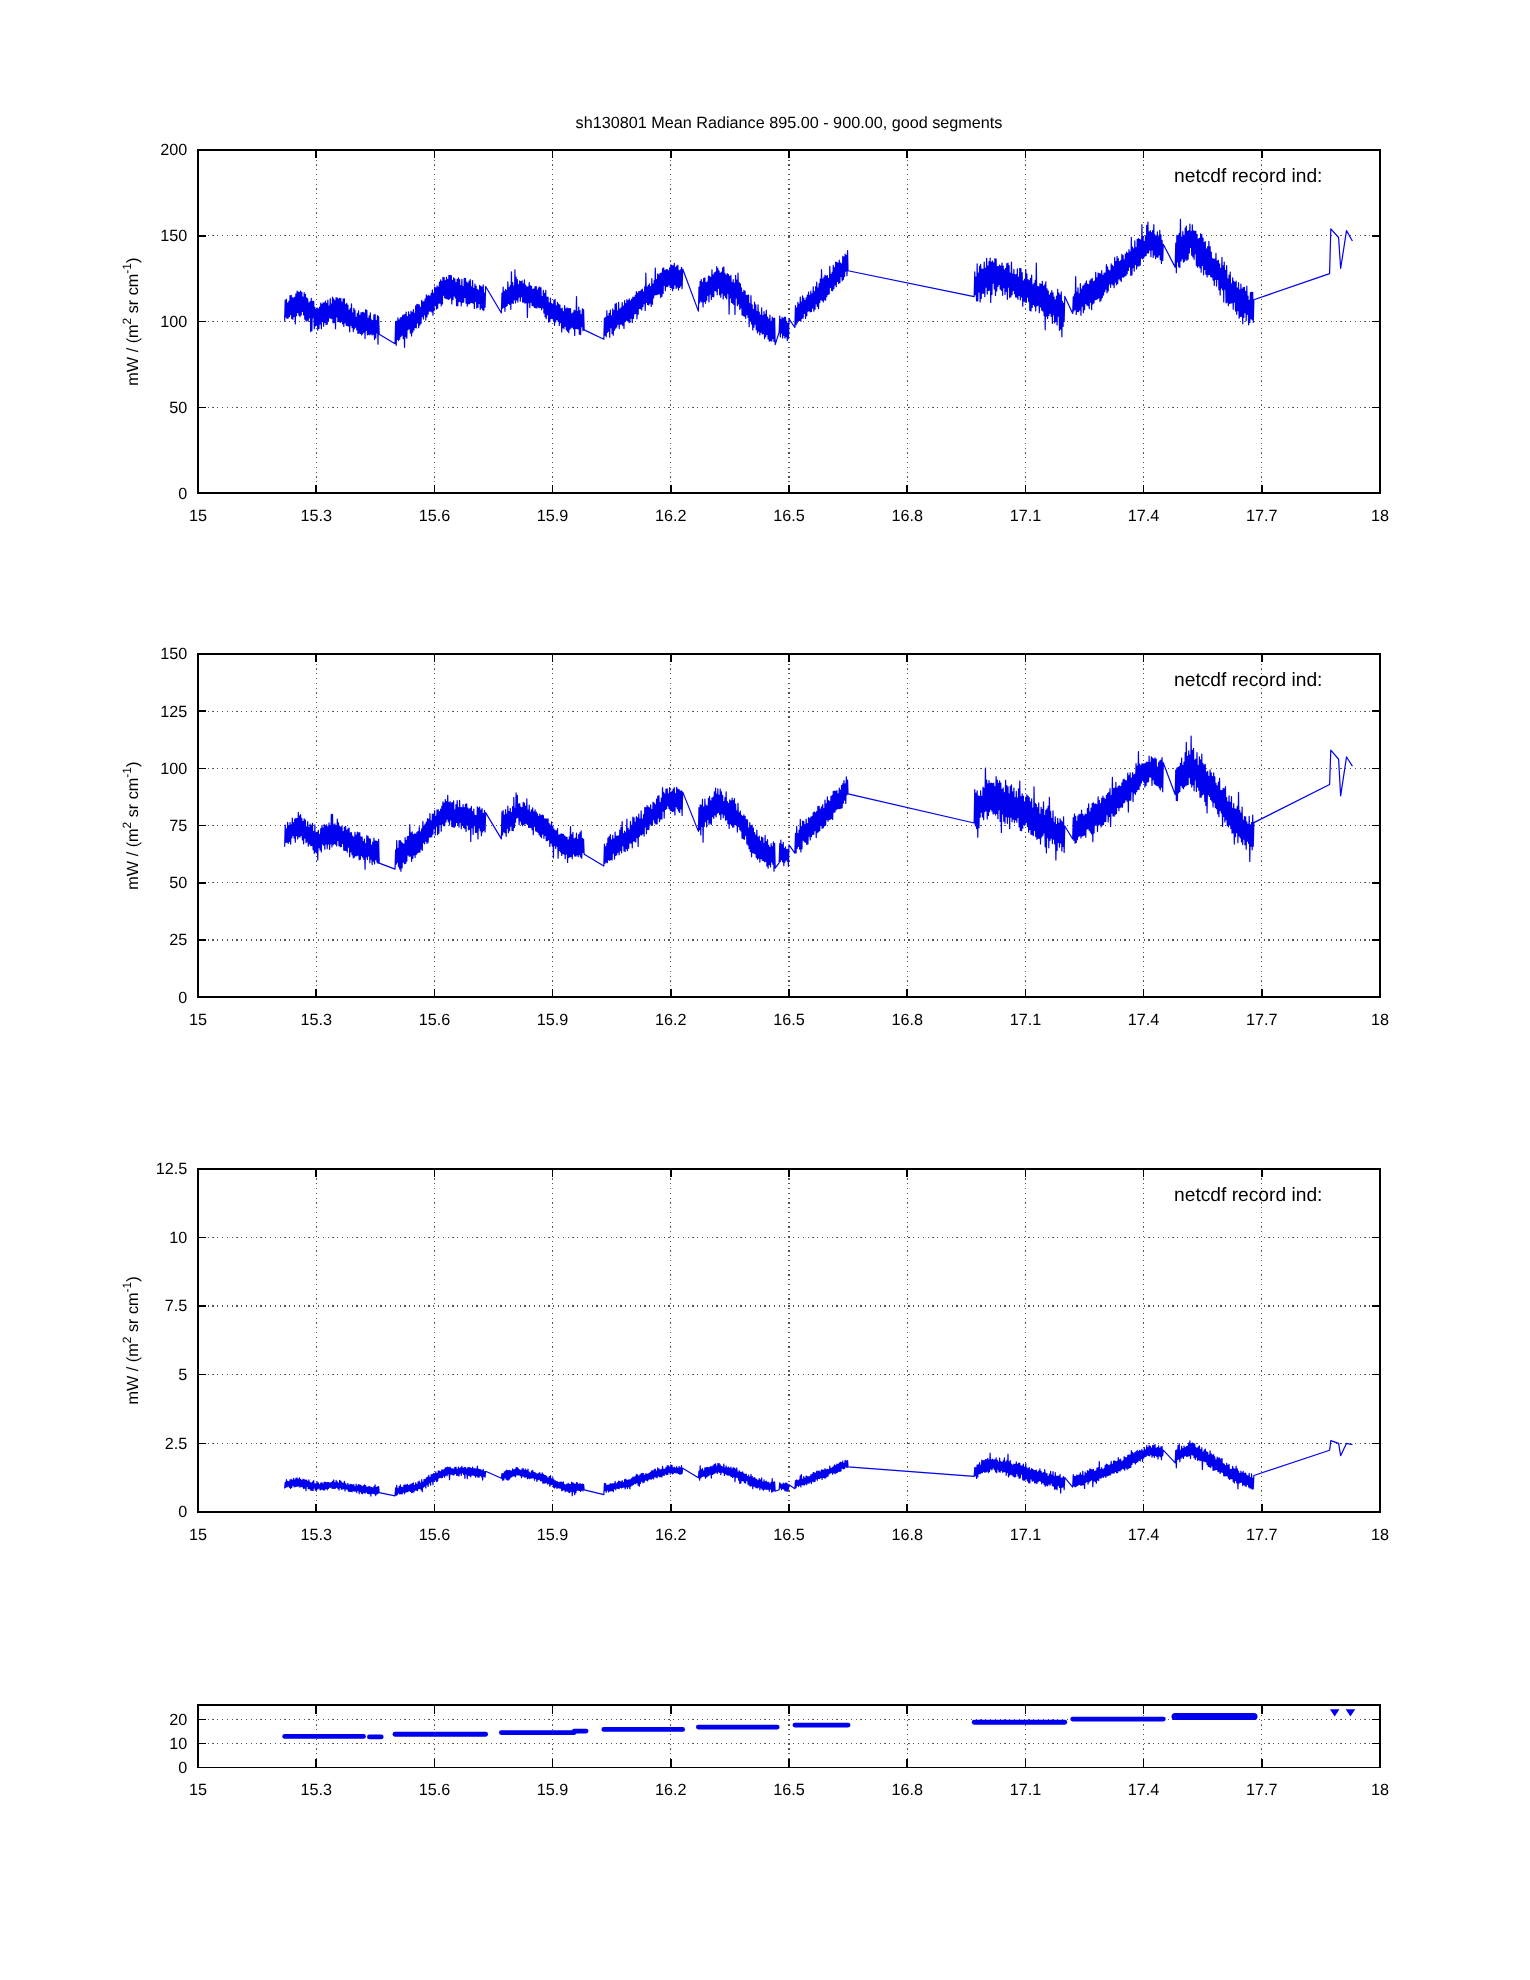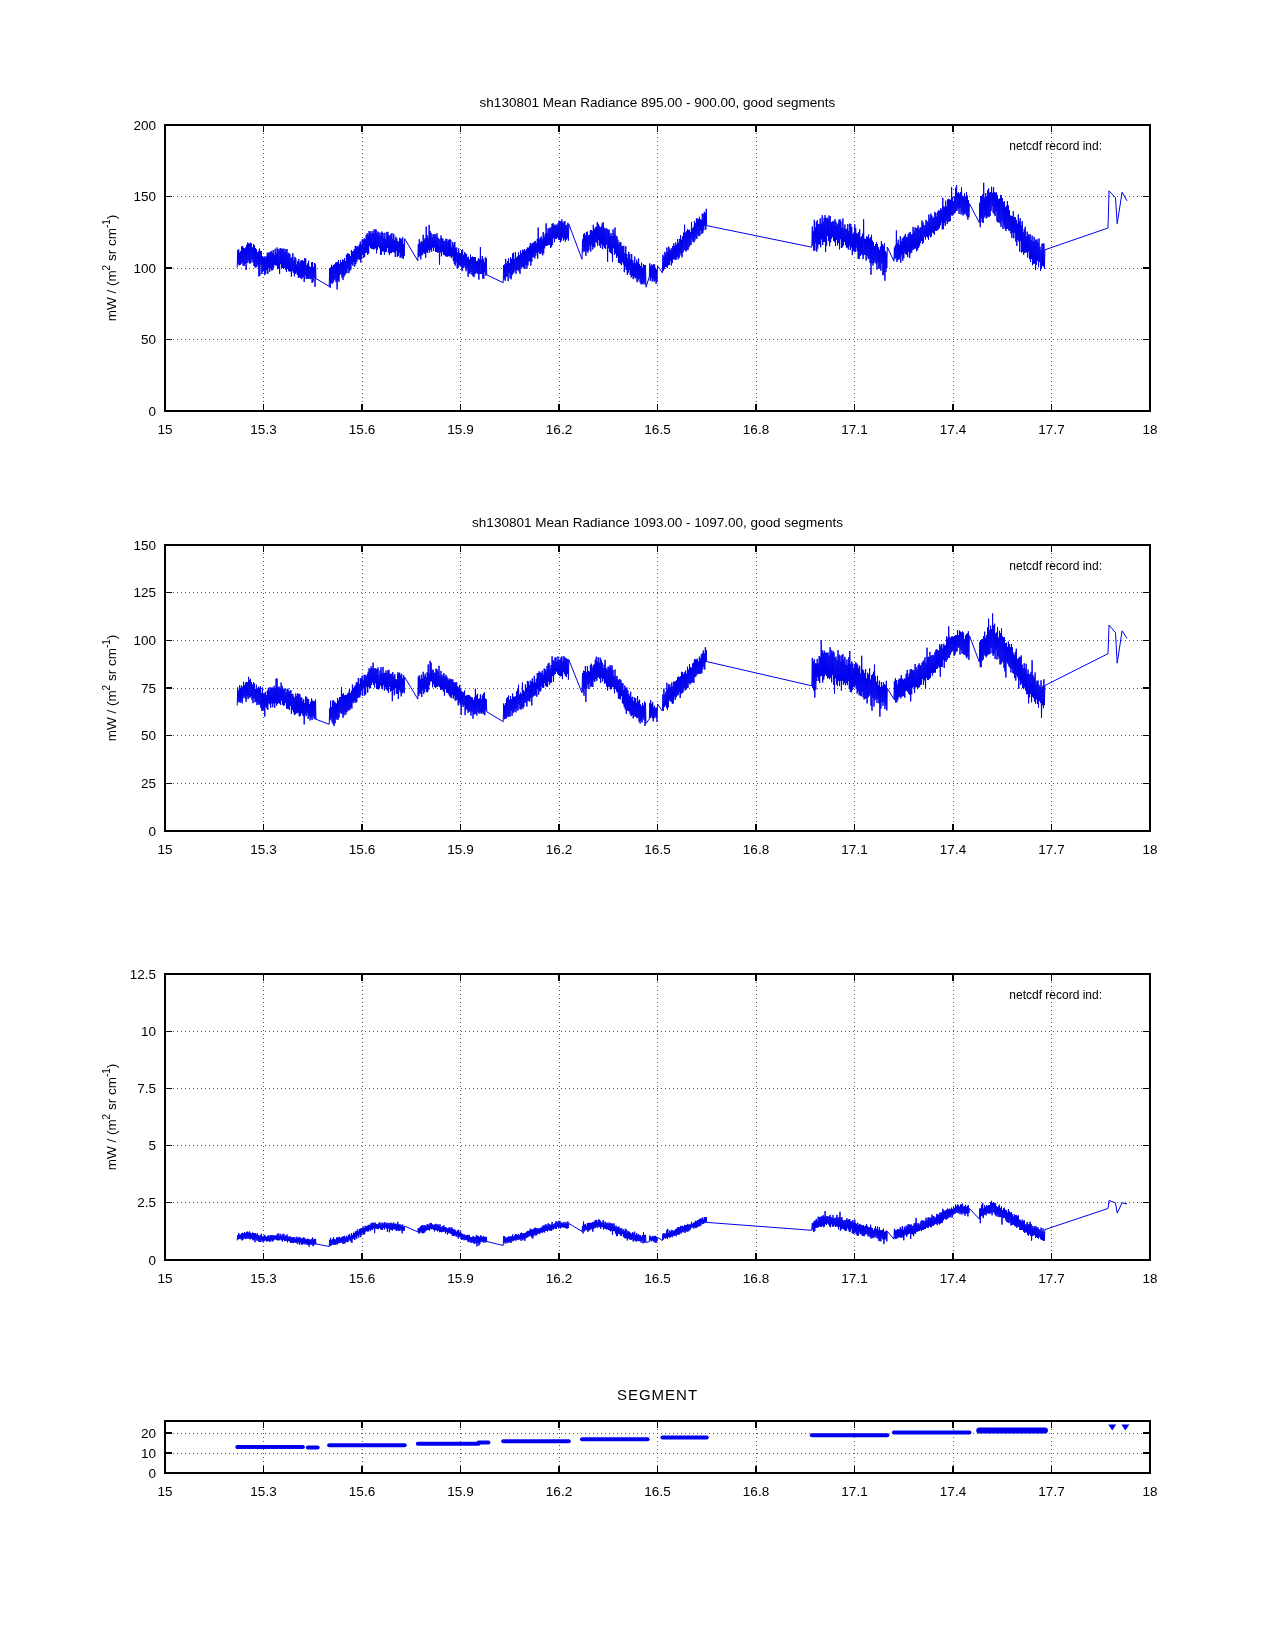--- a/index.html
+++ b/index.html
@@ -3,21 +3,21 @@
 <meta charset="utf-8">
 <style>
   html,body{margin:0;padding:0;background:#ffffff;}
   body{width:1275px;height:1650px;position:relative;font-family:"Liberation Sans",sans-serif;color:#000;}
   .figure{position:absolute;left:0;top:0;width:1275px;height:1274px;}
   .plot-title{position:absolute;left:165px;width:985px;text-align:center;font-size:13.5px;white-space:nowrap;}
   .seg-title{font-size:15px;letter-spacing:1px;}
   .ylabel{position:absolute;left:-36px;width:286px;height:20px;line-height:20px;text-align:center;
           font-size:13.5px;white-space:nowrap;transform:rotate(-90deg);}
   .ylabel .sup{font-size:10px;vertical-align:6px;}
-  .annot{position:absolute;left:165px;width:937px;text-align:right;font-size:12px;white-space:nowrap;}
+  .annot{position:absolute;left:165px;width:937px;text-align:right;font-size:16px;white-space:nowrap;}
   .plot-svg{position:absolute;overflow:visible;}
   svg text{font-family:"Liberation Sans",sans-serif;fill:#000;}
 </style>
 </head>
 <body>
 
 <div class="figure">
 
   <div class="plot-title" style="top:95px">sh130801 Mean Radiance 895.00 - 900.00, good segments</div>
   <div class="ylabel" style="top:258px">
@@ -92,21 +92,20 @@
           <text x="-9" y="290.5" text-anchor="end">0</text>
           <text x="-9" y="219" text-anchor="end">50</text>
           <text x="-9" y="147.5" text-anchor="end">100</text>
           <text x="-9" y="76" text-anchor="end">150</text>
           <text x="-9" y="4.5" text-anchor="end">200</text>
         </g>
         <path d="M72.2,142.4L72.7,125.1L73.2,139.1L73.7,124.4L74.2,140.4L74.7,127.5L75.2,140.0L75.7,126.1L76.2,138.8L76.7,121.3L77.2,137.3L77.7,121.1L78.1,140.5L78.6,123.0L79.1,141.1L79.6,123.5L80.1,138.7L80.6,122.5L81.1,144.9L81.6,119.9L82.1,138.1L82.6,117.5L83.1,135.4L83.6,118.4L84.1,137.7L84.5,118.7L85.0,138.8L85.5,117.6L86.0,137.5L86.5,118.7L87.0,134.5L87.5,122.6L88.0,137.5L88.5,118.9L89.0,141.0L89.5,120.3L90.0,142.4L90.5,123.2L90.9,142.4L91.4,124.1L91.9,141.9L92.4,127.4L92.9,139.8L93.4,126.3L93.9,151.4L94.4,123.6L94.9,150.6L95.4,126.2L95.9,139.7L96.4,126.1L96.9,149.0L97.4,131.1L97.8,146.6L98.3,132.9L98.8,146.1L99.3,131.5L99.8,150.2L100.3,132.4L100.8,148.7L101.3,131.0L101.8,144.9L102.3,127.6L102.8,149.0L103.3,128.6L103.8,142.9L104.2,127.3L104.7,146.8L105.2,127.3L105.7,143.7L106.2,125.9L106.7,145.5L107.2,127.7L107.7,145.2L108.2,125.1L108.7,142.5L109.2,130.1L109.7,139.8L110.2,123.8L110.6,140.2L111.1,128.4L111.6,140.6L112.1,122.5L112.6,144.1L113.1,124.1L113.6,143.6L114.1,125.4L114.6,148.9L115.1,123.0L115.6,139.1L116.1,123.4L116.6,142.8L117.1,124.3L117.5,142.8L118.0,123.7L118.5,143.8L119.0,123.7L119.5,143.0L120.0,126.7L120.5,145.0L121.0,124.0L121.5,147.0L122.0,124.1L122.5,144.0L123.0,128.9L123.5,146.1L123.9,127.8L124.4,146.3L124.9,129.2L125.4,146.6L125.9,133.5L126.4,151.5L126.9,132.1L127.4,146.1L127.9,128.2L128.4,147.8L128.9,135.8L129.4,151.3L129.9,131.9L130.3,149.0L130.8,133.4L131.3,147.7L131.8,139.5L132.3,150.0L132.8,136.2L133.3,152.8L133.8,134.0L134.3,152.4L134.8,137.8L135.3,152.9L135.8,135.8L136.3,154.1L136.8,135.3L137.2,153.2L137.7,135.3L138.2,151.9L138.7,136.0L139.2,157.0L139.7,133.1L140.2,150.3L140.7,133.6L141.2,154.0L141.7,140.3L142.2,153.6L142.7,138.2L143.2,154.0L143.6,135.8L144.1,153.2L144.6,141.5L145.1,154.2L145.6,142.2L146.1,153.6L146.6,137.4L147.1,158.0L147.6,137.0L148.1,156.6L148.6,142.1L149.1,152.5L149.6,138.0L150.0,161.8L150.5,138.9L151.0,153.6L164.2,161.4L164.7,143.1L165.2,162.8L165.6,142.6L166.1,157.8L166.6,139.8L167.1,158.8L167.6,141.6L168.1,157.6L168.6,139.9L169.1,155.4L169.6,139.4L170.1,154.3L170.6,137.7L171.1,157.3L171.6,137.4L172.1,164.4L172.6,136.9L173.1,155.6L173.5,135.0L174.0,156.8L174.5,138.9L175.0,149.8L175.5,134.9L176.0,149.0L176.5,137.2L177.0,152.7L177.5,134.3L178.0,154.9L178.5,135.3L179.0,151.7L179.5,133.0L180.0,150.0L180.5,136.2L180.9,147.9L181.4,129.8L181.9,148.3L182.4,128.6L182.9,144.1L183.4,128.6L183.9,148.1L184.4,129.1L184.9,145.9L185.4,131.2L185.9,144.4L186.4,125.2L186.9,138.8L187.4,126.5L187.9,140.8L188.4,126.1L188.8,137.3L189.3,124.0L189.8,141.6L190.3,120.8L190.8,139.0L191.3,121.7L191.8,136.7L192.3,121.2L192.8,134.3L193.3,121.8L193.8,134.2L194.3,119.5L194.8,134.9L195.3,116.6L195.8,137.6L196.2,119.4L196.7,133.9L197.2,114.2L197.7,129.6L198.2,114.8L198.7,132.7L199.2,113.2L199.7,131.8L200.2,114.3L200.7,127.7L201.2,110.1L201.7,127.6L202.2,108.3L202.7,129.9L203.2,109.5L203.7,128.3L204.1,106.1L204.6,121.0L205.1,106.3L205.6,123.1L206.1,108.8L206.6,123.8L207.1,106.1L207.6,123.9L208.1,108.0L208.6,124.6L209.1,104.4L209.6,124.0L210.1,104.5L210.6,123.2L211.1,104.7L211.5,128.3L212.0,108.7L212.5,124.8L213.0,106.6L213.5,121.7L214.0,107.4L214.5,123.3L215.0,110.5L215.5,129.7L216.0,107.8L216.5,129.8L217.0,106.6L217.5,126.3L218.0,108.0L218.5,126.3L219.0,113.0L219.4,129.9L219.9,107.8L220.4,127.1L220.9,113.8L221.4,126.7L221.9,106.9L222.4,122.8L222.9,106.9L223.4,127.6L223.9,110.1L224.4,130.1L224.9,111.0L225.4,128.2L225.9,109.2L226.4,128.1L226.9,108.0L227.3,127.1L227.8,114.0L228.3,127.0L228.8,108.8L229.3,127.7L229.8,115.2L230.3,132.0L230.8,111.8L231.3,126.1L231.8,113.5L232.3,131.7L232.8,116.1L233.3,131.1L233.8,116.9L234.3,127.8L234.7,112.8L235.2,132.9L235.7,113.6L236.2,131.6L236.7,114.3L237.2,133.1L237.7,112.3L238.2,133.8L238.7,119.3L239.2,131.0L239.7,113.7L252.8,135.8L253.3,119.3L253.8,131.9L254.3,114.2L254.8,131.1L255.3,117.8L255.8,134.4L256.3,116.2L256.8,130.3L257.2,117.0L257.7,129.5L258.2,109.8L258.7,127.8L259.2,114.7L259.7,128.7L260.2,113.0L260.7,132.8L261.2,101.6L261.7,127.4L262.2,110.4L262.7,127.9L263.2,113.5L263.7,124.8L264.1,99.9L264.6,127.4L265.1,106.0L265.6,125.0L266.1,108.0L266.6,126.7L267.1,112.2L267.6,122.5L268.1,109.1L268.6,126.0L269.1,109.6L269.6,122.3L270.1,109.1L270.5,126.7L271.0,111.6L271.5,126.8L272.0,108.2L272.5,127.6L273.0,112.5L273.5,127.2L274.0,114.1L274.5,139.6L275.0,114.0L275.5,127.3L276.0,110.5L276.5,131.3L276.9,113.1L277.4,126.8L277.9,113.6L278.4,129.6L278.9,116.2L279.4,130.0L279.9,115.8L280.4,131.2L280.9,113.8L281.4,131.4L281.9,113.9L282.4,131.7L282.9,116.7L283.4,130.7L283.8,114.8L284.3,131.5L284.8,114.1L285.3,131.2L285.8,114.9L286.3,133.1L286.8,122.1L287.3,131.5L287.8,117.0L288.3,135.9L288.8,119.5L289.3,139.0L289.8,116.9L290.2,140.6L290.7,122.6L291.2,137.3L291.7,122.6L292.2,143.5L292.7,127.4L293.2,142.8L293.7,123.4L294.2,140.4L294.7,128.1L295.2,140.4L295.7,128.5L296.2,142.1L296.6,125.0L297.1,146.1L297.6,124.5L298.1,143.2L298.6,129.8L299.1,141.2L299.6,127.0L300.1,142.6L300.6,128.4L301.1,146.2L301.6,129.2L302.1,143.8L302.6,132.4L303.1,151.7L303.5,131.8L304.0,148.0L304.5,134.6L305.0,149.0L305.5,129.6L306.0,146.9L306.5,132.3L307.0,149.9L307.5,131.6L308.0,151.1L308.5,132.0L309.0,152.2L309.5,132.2L309.9,149.2L310.4,132.1L310.9,148.3L311.4,136.5L311.9,147.6L312.4,135.7L312.9,149.0L313.4,133.4L313.9,154.6L314.4,134.0L314.9,148.7L315.4,122.1L315.9,149.0L316.3,134.7L316.8,149.0L317.3,131.0L317.8,153.5L318.3,133.9L318.8,153.8L319.3,137.1L319.8,147.2L320.3,132.3L320.8,150.6L321.3,133.0L321.8,149.9L338.2,157.7L338.7,140.1L339.2,154.4L339.7,139.4L340.2,155.7L340.7,133.9L341.1,152.0L341.6,138.5L342.1,151.0L342.6,136.1L343.1,156.1L343.6,133.4L344.1,148.1L344.6,138.2L345.1,153.1L345.6,132.4L346.1,154.3L346.6,133.9L347.1,150.1L347.6,128.5L348.1,148.5L348.6,127.7L349.0,147.4L349.5,134.3L350.0,145.1L350.5,127.0L351.0,148.8L351.5,132.6L352.0,145.1L352.5,131.5L353.0,145.2L353.5,127.2L354.0,146.3L354.5,130.0L355.0,148.8L355.5,125.6L356.0,143.1L356.5,128.0L356.9,141.8L357.4,124.7L357.9,142.2L358.4,125.6L358.9,143.4L359.4,124.0L359.9,143.8L360.4,125.7L360.9,140.2L361.4,124.3L361.9,143.8L362.4,122.6L362.9,140.4L363.4,122.8L363.9,136.5L364.4,121.2L364.8,136.1L365.3,118.0L365.8,140.7L366.3,119.3L366.8,136.8L367.3,118.0L367.8,132.1L368.3,117.7L368.8,132.2L369.3,116.8L369.8,133.3L370.3,115.9L370.8,130.5L371.3,118.2L371.8,128.0L372.3,113.9L372.7,133.7L373.2,102.6L373.7,127.1L374.2,114.3L374.7,128.7L375.2,112.7L375.7,129.1L376.2,111.6L376.7,127.6L377.2,113.9L377.7,130.4L378.2,107.1L378.7,128.5L379.2,111.7L379.7,123.3L380.2,108.8L380.6,120.7L381.1,98.4L381.6,120.7L382.1,107.9L382.6,120.5L383.1,103.2L383.6,119.9L384.1,104.1L384.6,120.0L385.1,102.7L385.6,123.0L386.1,102.5L386.6,121.9L387.1,98.8L387.6,119.6L388.1,98.2L388.5,112.8L389.0,100.6L389.5,117.2L390.0,99.7L390.5,113.8L391.0,99.6L391.5,113.8L392.0,100.6L392.5,112.5L393.0,98.3L393.5,114.5L394.0,95.7L394.5,115.0L395.0,96.1L395.5,117.3L396.0,96.6L396.4,115.4L396.9,94.4L397.4,112.4L397.9,97.7L398.4,115.5L398.9,96.7L399.4,114.2L399.9,96.0L400.4,116.6L400.9,100.4L401.4,114.6L401.9,99.8L402.4,113.2L402.9,97.8L403.4,115.6L403.9,99.2L417.0,134.3L417.5,114.3L418.0,127.3L418.5,109.4L419.0,125.8L419.4,108.0L419.9,126.6L420.4,110.2L420.9,130.8L421.4,107.0L421.9,126.2L422.4,106.5L422.9,127.6L423.4,110.5L423.9,125.2L424.4,109.8L424.9,121.1L425.4,105.0L425.8,126.6L426.3,105.3L426.8,120.2L427.3,106.2L427.8,124.6L428.3,99.8L428.8,122.0L429.3,104.0L429.8,122.4L430.3,102.4L430.8,117.0L431.3,101.7L431.8,117.7L432.3,97.2L432.7,120.6L433.2,98.8L433.7,115.1L434.2,100.8L434.7,120.7L435.2,102.5L435.7,122.8L436.2,101.7L436.7,119.2L437.2,98.3L437.7,124.1L438.2,97.3L438.7,121.0L439.1,102.7L439.6,122.8L440.1,104.2L440.6,124.0L441.1,103.0L441.6,119.4L442.1,103.9L442.6,136.7L443.1,105.2L443.6,123.3L444.1,104.5L444.6,127.1L445.1,110.5L445.5,127.7L446.0,108.1L446.5,128.7L447.0,111.0L447.5,137.0L448.0,104.4L448.5,123.2L449.0,108.5L449.5,129.7L450.0,102.5L450.5,128.4L451.0,110.6L451.5,133.0L452.0,111.6L452.4,131.5L452.9,114.8L453.4,137.5L453.9,118.6L454.4,138.0L454.9,116.9L455.4,138.5L455.9,117.5L456.4,140.3L456.9,121.1L457.4,137.2L457.9,121.2L458.4,139.5L458.8,120.8L459.3,147.2L459.8,128.0L460.3,142.0L460.8,121.4L461.3,145.0L461.8,129.0L462.3,150.0L462.8,132.9L463.3,147.7L463.8,126.8L464.3,145.2L464.8,129.1L465.2,149.8L465.7,134.4L466.2,152.4L466.7,129.0L467.2,151.1L467.7,135.0L468.2,154.1L468.7,137.6L469.2,151.8L469.7,131.6L470.2,153.4L470.7,138.0L471.2,152.9L471.7,134.7L472.1,157.3L472.6,137.0L473.1,155.6L473.6,133.5L474.1,153.8L474.6,139.3L475.1,157.5L475.6,141.0L476.1,159.3L476.6,137.6L477.1,158.8L477.6,142.8L478.1,159.2L478.5,139.2L479.0,157.2L479.5,140.2L480.0,159.6L480.5,140.0L481.0,162.2L484.3,151.8L484.8,138.4L485.3,155.8L485.7,141.4L486.2,152.7L486.7,139.5L487.2,156.6L487.7,140.5L488.2,154.4L488.6,139.3L489.1,156.7L489.6,139.5L490.1,155.7L490.6,142.8L491.1,158.8L491.5,144.7L492.0,157.2L492.5,140.8L497.4,147.9L497.9,129.7L498.4,145.8L498.9,131.6L499.4,144.1L499.9,126.9L500.4,142.0L500.9,128.4L501.4,142.1L501.9,122.6L502.4,142.8L502.8,126.7L503.3,140.3L503.8,121.6L504.3,139.9L504.8,123.5L505.3,136.1L505.8,125.2L506.3,140.4L506.8,123.2L507.3,138.1L507.8,121.0L508.3,134.3L508.8,118.4L509.2,133.9L509.7,121.1L510.2,135.0L510.7,117.5L511.2,134.5L511.7,119.8L512.2,131.7L512.7,114.0L513.2,134.3L513.7,117.9L514.2,132.7L514.7,113.9L515.2,128.2L515.6,110.1L516.1,130.4L516.6,114.8L517.1,132.3L517.6,111.4L518.1,127.3L518.6,107.6L519.1,124.7L519.6,99.7L520.1,125.4L520.6,107.6L521.1,126.6L521.6,106.1L522.0,124.7L522.5,104.3L523.0,125.1L523.5,105.1L524.0,122.2L524.5,104.7L525.0,120.4L525.5,107.0L526.0,119.9L526.5,96.9L527.0,114.4L527.5,103.6L528.0,117.1L528.5,101.9L528.9,117.3L529.4,96.2L529.9,115.5L530.4,98.0L530.9,112.5L531.4,93.5L531.9,113.9L532.4,93.6L532.9,109.5L533.4,94.3L533.9,111.2L534.4,91.8L534.9,110.6L535.3,94.0L535.8,105.3L536.3,94.8L536.8,109.0L537.3,88.6L537.8,107.9L538.3,89.1L538.8,105.4L539.3,86.8L539.8,101.0L540.3,87.8L540.8,104.7L541.3,83.8L541.7,100.6L646.8,122.2L647.3,101.6L647.8,120.6L648.3,106.0L648.8,125.8L649.3,94.8L649.8,125.7L650.3,102.5L650.8,118.3L651.3,97.0L651.8,126.6L652.2,95.3L652.7,123.7L653.2,99.3L653.7,119.3L654.2,99.2L654.7,119.3L655.2,93.5L655.7,122.3L656.2,98.6L656.7,114.3L657.2,90.3L657.7,120.0L658.2,96.8L658.7,117.1L659.2,92.9L659.6,116.7L660.1,90.1L660.6,127.1L661.1,93.5L661.6,120.5L662.1,92.5L662.6,110.9L663.1,94.0L663.6,115.9L664.1,90.5L664.6,121.2L665.1,91.0L665.6,117.5L666.1,97.0L666.6,113.7L667.1,97.2L667.5,111.9L668.0,95.9L668.5,115.9L669.0,96.7L669.5,116.9L670.0,94.2L670.5,121.1L671.0,96.8L671.5,114.8L672.0,99.8L672.5,120.4L673.0,98.6L673.5,117.8L674.0,94.7L674.5,124.4L675.0,94.3L675.4,114.2L675.9,96.4L676.4,123.0L676.9,102.6L677.4,122.3L677.9,93.5L678.4,120.6L678.9,103.4L679.4,117.0L679.9,99.5L680.4,119.8L680.9,103.9L681.4,122.4L681.9,103.9L682.4,122.7L682.8,99.1L683.3,124.4L683.8,105.9L684.3,121.2L684.8,98.6L685.3,125.0L685.8,98.9L686.3,122.4L686.8,102.2L687.3,130.1L687.8,109.0L688.3,125.9L688.8,107.6L689.3,126.8L689.8,99.4L690.3,126.8L690.7,103.2L691.2,122.7L691.7,108.1L692.2,126.4L692.7,108.8L693.2,133.8L693.7,107.0L694.2,134.1L694.7,104.3L695.2,131.1L695.7,112.4L696.2,128.8L696.7,111.1L697.2,130.1L697.7,108.6L698.1,134.1L698.6,94.2L699.1,130.0L699.6,113.8L700.1,129.3L700.6,113.9L701.1,135.6L701.6,111.4L702.1,130.8L702.6,111.9L703.1,133.5L703.6,109.4L704.1,134.2L704.6,113.5L705.1,138.0L705.6,112.4L706.0,149.7L706.5,109.8L707.0,138.4L707.5,115.7L708.0,140.5L708.5,117.3L709.0,138.0L709.5,121.0L710.0,136.1L710.5,119.2L711.0,138.6L711.5,117.2L712.0,144.6L712.5,119.0L713.0,137.2L713.4,122.5L713.9,144.0L714.4,124.8L714.9,142.8L715.4,121.7L715.9,145.8L716.4,116.1L716.9,138.4L717.4,119.3L717.9,150.3L718.4,120.8L718.9,149.3L719.4,118.3L719.9,155.7L720.4,126.1L720.9,147.0L721.3,127.7L721.8,143.1L722.3,122.0L728.9,136.2L729.4,122.4L729.9,134.1L730.4,120.1L730.9,133.0L731.4,105.5L731.9,137.0L732.4,118.4L732.8,134.5L733.3,114.8L733.8,134.8L734.3,119.8L734.8,133.4L735.3,111.3L735.8,137.8L736.3,116.0L736.8,130.2L737.3,113.5L737.8,135.6L738.3,112.5L738.8,133.1L739.3,111.1L739.8,127.8L740.3,109.0L740.7,129.1L741.2,111.8L741.7,129.7L742.2,112.2L742.7,132.1L743.2,109.1L743.7,126.8L744.2,107.7L744.7,133.1L745.2,106.9L745.7,128.3L746.2,109.6L746.7,127.4L747.2,109.1L747.7,124.7L748.1,101.9L748.6,124.6L749.1,106.5L749.6,124.0L750.1,102.5L750.6,123.3L751.1,102.9L751.6,126.3L752.1,103.2L752.6,125.1L753.1,100.5L753.6,123.0L754.1,104.4L754.6,120.9L755.1,102.5L755.6,118.1L756.0,102.5L756.5,116.0L757.0,95.6L757.5,119.0L758.0,97.4L758.5,117.5L759.0,100.0L759.5,111.6L760.0,100.7L760.5,114.4L761.0,94.9L761.5,111.4L762.0,96.2L762.5,112.4L763.0,97.2L763.5,114.7L763.9,89.6L764.4,110.1L764.9,92.9L765.4,112.2L765.9,88.6L766.4,111.4L766.9,90.6L767.4,107.3L767.9,93.0L768.4,108.4L768.9,92.2L769.4,109.6L769.9,86.9L770.4,105.7L770.9,88.0L771.3,106.0L771.8,91.6L772.3,105.2L772.8,86.7L773.3,104.6L773.8,85.1L774.3,103.2L774.8,86.1L775.3,100.4L775.8,83.1L776.3,97.4L776.8,84.8L777.3,104.4L777.8,72.8L778.3,104.2L778.8,81.0L779.2,98.0L779.7,82.4L780.2,100.9L780.7,75.7L781.2,95.5L781.7,81.3L782.2,99.1L782.7,74.5L783.2,96.6L783.7,73.9L784.2,96.7L784.7,74.5L785.2,95.9L785.7,74.9L786.2,90.0L786.6,62.2L787.1,90.7L787.6,72.0L788.1,90.1L788.6,76.1L789.1,88.5L789.6,71.5L790.1,88.0L790.6,62.8L791.1,85.9L791.6,60.1L792.1,85.8L792.6,68.2L793.1,83.4L793.6,67.2L794.1,88.9L794.5,68.8L795.0,83.3L795.5,67.1L796.0,89.5L796.5,62.2L797.0,87.5L797.5,70.8L798.0,90.5L798.5,71.6L799.0,89.1L799.5,68.3L800.0,89.4L800.5,72.3L801.0,87.5L801.5,67.0L801.9,91.4L802.4,70.7L802.9,94.6L803.4,75.2L803.9,92.1L804.4,78.6L814.3,97.6L814.8,77.6L815.3,102.2L815.7,71.1L816.2,93.3L816.7,71.1L817.2,97.2L817.7,69.4L818.2,98.0L818.7,57.8L819.2,92.5L819.7,72.6L820.2,90.7L820.7,68.0L821.2,93.4L821.7,71.2L822.2,92.6L822.7,65.1L823.2,90.9L823.6,63.5L824.1,92.1L824.6,67.7L825.1,90.9L825.6,67.1L826.1,85.9L826.6,61.7L827.1,81.2L827.6,67.9L828.1,87.6L828.6,62.3L829.1,89.2L829.6,67.3L830.1,91.1L830.6,67.8L831.1,86.4L831.5,67.5L832.0,96.3L832.5,70.2L833.0,97.6L833.5,74.1L834.0,96.6L834.5,73.7L835.0,98.3L835.5,69.9L836.0,101.8L836.5,70.4L837.0,96.3L837.5,73.4L838.0,104.0L838.5,77.1L839.0,99.5L839.4,76.3L839.9,103.5L840.4,82.3L840.9,105.9L841.4,80.6L841.9,104.0L842.4,76.1L842.9,103.8L843.4,80.6L843.9,105.5L844.4,85.1L844.9,105.9L845.4,90.6L845.9,108.4L846.4,90.9L846.9,112.9L847.3,91.0L847.8,107.8L848.3,86.1L848.8,113.4L849.3,92.3L849.8,107.9L850.3,92.0L850.8,116.5L851.3,94.9L851.8,120.9L852.3,98.6L852.8,114.9L853.3,89.5L853.8,116.5L854.3,96.6L854.8,126.7L855.2,93.4L855.7,116.0L856.2,100.2L856.7,127.5L857.2,96.3L857.7,126.8L858.2,107.3L858.7,129.7L859.2,104.2L859.7,127.8L860.2,101.8L860.7,127.6L861.2,111.5L861.7,127.3L862.2,106.6L862.7,132.6L863.1,109.3L863.6,126.6L864.1,110.3L864.6,134.2L865.1,109.2L865.6,136.9L866.1,115.0L866.6,133.9L867.1,110.6L867.6,140.2L868.1,116.6L868.6,138.7L869.1,111.8L869.6,138.6L870.1,115.9L870.6,144.7L871.0,114.6L871.5,139.5L872.0,114.4L872.5,135.6L873.0,117.7L873.5,142.2L874.0,113.5L874.5,136.8L875.0,121.7L875.5,145.7L876.0,125.3L876.5,143.8L877.0,118.8L877.5,140.6L878.0,118.6L878.5,141.4L878.9,118.6L879.4,143.6L879.9,124.8L943.0,103.0L944.0,65.8L950.5,72.9L952.2,98.7L957.1,67.2L962.0,75.8" fill="none" stroke="#0000ee" stroke-width="1" stroke-linejoin="round"></path>
       </g>
     </svg>
 
-  <div class="plot-title" style="top:515px">sh130801 Mean Radiance 1093.00 - 1097.00, good segments</div>
   <div class="ylabel" style="top:678px">
     <span>mW / (m</span><span class="sup">2</span><span> sr cm</span><span class="sup">-1</span><span>)</span>
   </div>
   <div class="annot" style="top:559px;width:937px">netcdf record ind:</div>
   <svg class="plot-svg" id="svg1" width="1060" height="330" style="left: 120px; top: 537px;">
       <g transform="translate(45,8)">
         <g stroke="#555555" stroke-width="1" stroke-dasharray="1 3" shape-rendering="crispEdges">
           <line x1="98.50000000000024" y1="0" x2="98.50000000000024" y2="286"></line>
           <line x1="196.9999999999999" y1="0" x2="196.9999999999999" y2="286"></line>
           <line x1="295.5000000000001" y1="0" x2="295.5000000000001" y2="286"></line>
@@ -263,21 +262,20 @@
           <text x="-9" y="233.3" text-anchor="end">2.5</text>
           <text x="-9" y="176.1" text-anchor="end">5</text>
           <text x="-9" y="118.9" text-anchor="end">7.5</text>
           <text x="-9" y="61.69999999999999" text-anchor="end">10</text>
           <text x="-9" y="4.5" text-anchor="end">12.5</text>
         </g>
         <path d="M72.2,266.4L72.7,261.3L73.2,265.4L73.7,259.1L74.2,265.0L74.7,260.4L75.2,264.5L75.7,260.6L76.2,265.4L76.7,259.3L77.2,266.4L77.7,258.8L78.1,265.5L78.6,259.7L79.1,263.9L79.6,258.0L80.1,265.1L80.6,259.3L81.1,264.8L81.6,257.9L82.1,264.6L82.6,257.6L83.1,264.4L83.6,258.7L84.1,264.5L84.5,257.5L85.0,265.4L85.5,258.8L86.0,264.6L86.5,259.6L87.0,265.1L87.5,258.5L88.0,266.3L88.5,259.1L89.0,266.1L89.5,259.4L90.0,268.2L90.5,259.4L90.9,264.6L91.4,260.5L91.9,266.6L92.4,259.2L92.9,266.5L93.4,261.2L93.9,267.7L94.4,261.9L94.9,268.0L95.4,260.8L95.9,268.1L96.4,259.8L96.9,266.0L97.4,262.8L97.8,267.9L98.3,262.4L98.8,267.4L99.3,260.8L99.8,266.8L100.3,261.8L100.8,266.2L101.3,263.1L101.8,267.7L102.3,261.9L102.8,267.1L103.3,261.5L103.8,267.1L104.2,262.6L104.7,267.7L105.2,261.0L105.7,267.5L106.2,261.3L106.7,266.4L107.2,261.4L107.7,267.5L108.2,261.2L108.7,266.4L109.2,261.6L109.7,265.4L110.2,261.8L110.6,265.4L111.1,261.4L111.6,266.1L112.1,260.4L112.6,266.3L113.1,259.3L113.6,266.3L114.1,261.8L114.6,266.2L115.1,259.7L115.6,265.4L116.1,260.8L116.6,266.3L117.1,262.1L117.5,267.7L118.0,259.7L118.5,265.8L119.0,260.2L119.5,267.1L120.0,261.6L120.5,266.8L121.0,262.1L121.5,266.6L122.0,260.4L122.5,268.4L123.0,262.4L123.5,266.6L123.9,263.5L124.4,267.3L124.9,262.1L125.4,268.7L125.9,263.5L126.4,268.8L126.9,263.0L127.4,268.8L127.9,263.2L128.4,269.1L128.9,263.3L129.4,268.2L129.9,263.2L130.3,268.7L130.8,265.0L131.3,268.6L131.8,262.7L132.3,269.8L132.8,264.2L133.3,268.1L133.8,263.1L134.3,270.7L134.8,263.4L135.3,269.0L135.8,263.7L136.3,270.4L136.8,264.8L137.2,270.7L137.7,264.3L138.2,269.7L138.7,263.4L139.2,270.3L139.7,263.9L140.2,269.5L140.7,265.4L141.2,270.4L141.7,265.1L142.2,270.8L142.7,264.6L143.2,270.7L143.6,265.3L144.1,272.7L144.6,265.4L145.1,270.4L145.6,265.8L146.1,270.6L146.6,264.9L147.1,270.9L147.6,263.4L148.1,272.3L148.6,265.5L149.1,271.0L149.6,265.1L150.0,270.6L150.5,264.8L151.0,269.9L164.2,272.5L164.7,265.8L165.2,272.1L165.6,263.8L166.1,271.5L166.6,266.4L167.1,270.2L167.6,264.9L168.1,271.0L168.6,263.4L169.1,270.8L169.6,265.4L170.1,271.0L170.6,265.5L171.1,269.4L171.6,263.5L172.1,270.7L172.6,263.4L173.1,269.4L173.5,263.5L174.0,269.1L174.5,262.9L175.0,269.0L175.5,264.0L176.0,268.3L176.5,263.3L177.0,268.8L177.5,262.7L178.0,269.8L178.5,262.4L179.0,269.6L179.5,261.8L180.0,269.3L180.5,263.7L180.9,267.8L181.4,261.8L181.9,267.8L182.4,262.9L182.9,268.2L183.4,260.9L183.9,266.5L184.4,260.2L184.9,266.3L185.4,261.9L185.9,267.5L186.4,259.1L186.9,269.0L187.4,261.1L187.9,265.2L188.4,258.7L188.8,264.5L189.3,259.1L189.8,266.0L190.3,257.5L190.8,263.3L191.3,257.0L191.8,264.7L192.3,255.5L192.8,261.7L193.3,257.2L193.8,263.6L194.3,254.9L194.8,260.6L195.3,254.9L195.8,263.2L196.2,254.1L196.7,260.5L197.2,254.1L197.7,259.3L198.2,252.6L198.7,260.6L199.2,254.1L199.7,260.2L200.2,251.7L200.7,257.6L201.2,252.0L201.7,257.1L202.2,252.3L202.7,257.5L203.2,250.8L203.7,257.3L204.1,251.1L204.6,255.9L205.1,250.6L205.6,257.1L206.1,249.2L206.6,255.3L207.1,248.9L207.6,255.8L208.1,248.6L208.6,254.2L209.1,249.1L209.6,259.1L210.1,248.6L210.6,254.4L211.1,249.9L211.5,254.4L212.0,250.0L212.5,255.2L213.0,250.2L213.5,254.9L214.0,248.7L214.5,253.9L215.0,248.5L215.5,255.4L216.0,250.4L216.5,255.5L217.0,248.6L217.5,255.9L218.0,249.7L218.5,253.7L219.0,248.9L219.4,255.5L219.9,248.0L220.4,253.4L220.9,249.5L221.4,254.6L221.9,249.1L222.4,257.9L222.9,248.7L223.4,254.2L223.9,250.1L224.4,258.3L224.9,248.9L225.4,255.4L225.9,248.7L226.4,255.8L226.9,249.2L227.3,256.7L227.8,249.8L228.3,255.1L228.8,248.5L229.3,255.3L229.8,250.0L230.3,255.6L230.8,249.6L231.3,257.0L231.8,250.3L232.3,256.0L232.8,247.8L233.3,257.1L233.8,250.2L234.3,256.9L234.7,250.6L235.2,255.6L235.7,250.6L236.2,256.8L236.7,251.5L237.2,259.4L237.7,250.4L238.2,256.3L238.7,252.4L239.2,257.0L239.7,252.1L252.8,257.9L253.3,254.0L253.8,259.4L254.3,253.9L254.8,259.2L255.3,252.5L255.8,257.5L256.3,251.9L256.8,258.7L257.2,251.0L257.7,259.3L258.2,251.6L258.7,259.2L259.2,251.2L259.7,258.4L260.2,251.4L260.7,257.2L261.2,251.9L261.7,256.3L262.2,250.0L262.7,256.0L263.2,250.8L263.7,256.0L264.1,250.5L264.6,256.5L265.1,249.0L265.6,255.0L266.1,248.9L266.6,255.2L267.1,250.0L267.6,255.1L268.1,250.8L268.6,255.7L269.1,251.3L269.6,257.4L270.1,250.0L270.5,256.0L271.0,249.8L271.5,256.3L272.0,251.1L272.5,257.3L273.0,250.2L273.5,256.5L274.0,251.5L274.5,258.2L275.0,250.3L275.5,257.7L276.0,252.7L276.5,258.3L276.9,253.5L277.4,257.6L277.9,252.0L278.4,257.8L278.9,251.3L279.4,257.3L279.9,253.0L280.4,259.4L280.9,253.1L281.4,258.0L281.9,254.1L282.4,260.5L282.9,254.4L283.4,259.1L283.8,253.8L284.3,258.7L284.8,253.1L285.3,260.0L285.8,254.6L286.3,259.9L286.8,253.3L287.3,261.8L287.8,254.7L288.3,262.1L288.8,255.4L289.3,261.8L289.8,255.6L290.2,261.3L290.7,256.5L291.2,262.7L291.7,257.7L292.2,262.2L292.7,256.4L293.2,264.6L293.7,255.7L294.2,263.2L294.7,258.3L295.2,263.1L295.7,257.4L296.2,265.3L296.6,259.3L297.1,265.9L297.6,259.9L298.1,265.1L298.6,260.6L299.1,266.3L299.6,260.6L300.1,265.8L300.6,261.6L301.1,266.1L301.6,261.1L302.1,266.2L302.6,260.8L303.1,268.2L303.5,261.5L304.0,267.9L304.5,260.9L305.0,267.4L305.5,263.1L306.0,269.0L306.5,263.3L307.0,268.4L307.5,262.7L308.0,268.6L308.5,262.1L309.0,269.6L309.5,263.0L309.9,269.7L310.4,262.9L310.9,268.6L311.4,261.1L311.9,272.4L312.4,261.7L312.9,269.0L313.4,262.3L313.9,271.6L314.4,263.0L314.9,270.0L315.4,261.4L315.9,267.8L316.3,261.8L316.8,267.9L317.3,263.2L317.8,268.0L318.3,262.1L318.8,268.8L319.3,262.9L319.8,267.8L320.3,262.8L320.8,268.5L321.3,262.9L321.8,267.5L338.2,271.5L338.7,262.2L339.2,268.3L339.7,262.3L340.2,269.6L340.7,263.7L341.1,267.7L341.6,263.6L342.1,269.3L342.6,263.3L343.1,268.4L343.6,262.4L344.1,268.5L344.6,262.7L345.1,268.1L345.6,262.4L346.1,269.0L346.6,262.4L347.1,266.6L347.6,260.4L348.1,267.4L348.6,262.6L349.0,266.2L349.5,261.5L350.0,266.3L350.5,260.2L351.0,266.6L351.5,260.4L352.0,265.4L352.5,260.9L353.0,265.9L353.5,259.9L354.0,265.6L354.5,261.4L355.0,265.2L355.5,259.1L356.0,266.8L356.5,258.6L356.9,265.0L357.4,259.7L357.9,266.3L358.4,259.3L358.9,264.9L359.4,259.2L359.9,266.8L360.4,258.9L360.9,264.2L361.4,257.9L361.9,263.7L362.4,256.9L362.9,263.1L363.4,257.0L363.9,262.1L364.4,256.6L364.8,262.4L365.3,254.7L365.8,261.5L366.3,255.1L366.8,263.6L367.3,256.0L367.8,264.5L368.3,255.0L368.8,262.1L369.3,254.0L369.8,260.3L370.3,253.7L370.8,261.5L371.3,254.0L371.8,261.1L372.3,255.4L372.7,259.5L373.2,254.1L373.7,259.4L374.2,254.4L374.7,260.1L375.2,254.2L375.7,258.6L376.2,253.5L376.7,258.5L377.2,252.7L377.7,258.7L378.2,251.4L378.7,257.8L379.2,251.8L379.7,258.5L380.2,250.6L380.6,256.6L381.1,250.3L381.6,257.0L382.1,251.9L382.6,257.5L383.1,249.3L383.6,256.0L384.1,250.1L384.6,256.6L385.1,250.9L385.6,256.5L386.1,250.6L386.6,256.8L387.1,248.0L387.6,255.3L388.1,250.4L388.5,255.5L389.0,250.3L389.5,254.2L390.0,249.0L390.5,254.9L391.0,247.4L391.5,254.7L392.0,247.5L392.5,252.9L393.0,248.5L393.5,254.4L394.0,246.7L394.5,253.5L395.0,247.1L395.5,254.3L396.0,249.2L396.4,253.6L396.9,248.5L397.4,253.1L397.9,249.4L398.4,253.5L398.9,248.1L399.4,253.5L399.9,249.6L400.4,253.8L400.9,247.9L401.4,254.5L401.9,249.3L402.4,254.5L402.9,247.4L403.4,253.8L403.9,249.5L417.0,257.4L417.5,251.9L418.0,259.5L418.5,247.5L419.0,257.6L419.4,250.7L419.9,256.5L420.4,249.9L420.9,256.2L421.4,251.7L421.9,256.1L422.4,249.2L422.9,257.8L423.4,248.9L423.9,256.7L424.4,248.8L424.9,255.9L425.4,248.9L425.8,255.6L426.3,249.1L426.8,254.5L427.3,248.0L427.8,257.7L428.3,248.4L428.8,254.7L429.3,247.3L429.8,254.1L430.3,246.2L430.8,253.7L431.3,245.9L431.8,252.7L432.3,248.0L432.7,253.9L433.2,245.7L433.7,252.5L434.2,245.5L434.7,253.1L435.2,246.7L435.7,254.9L436.2,248.0L436.7,252.8L437.2,248.4L437.7,253.3L438.2,246.1L438.7,255.5L439.1,249.2L439.6,254.1L440.1,247.6L440.6,254.8L441.1,249.3L441.6,255.4L442.1,248.6L442.6,255.2L443.1,249.7L443.6,256.0L444.1,248.5L444.6,256.4L445.1,250.3L445.5,257.3L446.0,248.9L446.5,256.6L447.0,249.5L447.5,260.7L448.0,250.2L448.5,257.1L449.0,249.3L449.5,257.1L450.0,252.8L450.5,259.5L451.0,251.6L451.5,262.2L452.0,252.8L452.4,261.9L452.9,253.0L453.4,259.8L453.9,252.5L454.4,260.1L454.9,254.1L455.4,261.5L455.9,254.6L456.4,261.9L456.9,254.4L457.4,259.7L457.9,256.4L458.4,262.8L458.8,255.2L459.3,263.7L459.8,257.0L460.3,264.5L460.8,254.7L461.3,264.0L461.8,256.2L462.3,266.5L462.8,257.6L463.3,264.4L463.8,257.3L464.3,265.1L464.8,258.3L465.2,265.7L465.7,259.0L466.2,265.9L466.7,259.9L467.2,265.2L467.7,258.1L468.2,267.5L468.7,259.3L469.2,266.0L469.7,257.6L470.2,267.0L470.7,261.0L471.2,267.8L471.7,259.2L472.1,266.9L472.6,260.8L473.1,266.9L473.6,260.2L474.1,267.2L474.6,261.2L475.1,267.0L475.6,261.3L476.1,268.7L476.6,262.6L477.1,266.8L477.6,261.3L478.1,269.4L478.5,258.1L479.0,269.0L479.5,261.1L480.0,268.3L480.5,260.8L481.0,268.7L484.3,267.5L484.8,261.6L485.3,266.0L485.7,262.5L486.2,267.5L486.7,263.2L487.2,266.5L487.7,261.9L488.2,266.9L488.6,262.6L489.1,268.2L489.6,261.9L490.1,268.5L490.6,262.0L491.1,268.6L491.5,262.8L492.0,267.2L492.5,263.3L497.4,266.6L497.9,259.8L498.4,265.7L498.9,259.2L499.4,263.9L499.9,259.8L500.4,264.8L500.9,259.2L501.4,263.6L501.9,255.9L502.4,265.1L502.8,254.9L503.3,263.0L503.8,258.8L504.3,263.5L504.8,256.4L505.3,263.4L505.8,257.7L506.3,262.5L506.8,255.8L507.3,263.2L507.8,256.5L508.3,261.7L508.8,256.8L509.2,262.0L509.7,256.6L510.2,260.9L510.7,255.1L511.2,262.3L511.7,254.6L512.2,260.3L512.7,253.0L513.2,260.8L513.7,253.3L514.2,260.6L514.7,253.5L515.2,258.4L515.6,251.9L516.1,259.6L516.6,252.2L517.1,258.1L517.6,251.8L518.1,258.3L518.6,252.5L519.1,257.3L519.6,250.8L520.1,258.9L520.6,251.1L521.1,257.2L521.6,251.0L522.0,257.6L522.5,249.9L523.0,257.6L523.5,250.7L524.0,256.5L524.5,250.4L525.0,256.1L525.5,250.6L526.0,254.2L526.5,247.8L527.0,253.6L527.5,249.8L528.0,253.3L528.5,248.9L528.9,254.6L529.4,248.4L529.9,253.3L530.4,246.8L530.9,254.1L531.4,247.4L531.9,253.5L532.4,246.1L532.9,252.9L533.4,246.3L533.9,252.1L534.4,245.2L534.9,252.2L535.3,244.5L535.8,251.7L536.3,244.9L536.8,249.4L537.3,243.5L537.8,250.1L538.3,245.5L538.8,249.7L539.3,243.0L539.8,248.5L540.3,243.3L540.8,248.9L541.3,243.1L541.7,248.4L646.8,256.3L647.3,249.1L647.8,255.7L648.3,248.7L648.8,258.1L649.3,246.8L649.8,256.9L650.3,246.7L650.8,254.0L651.3,244.9L651.8,254.0L652.2,247.2L652.7,253.3L653.2,242.7L653.7,253.2L654.2,243.2L654.7,252.2L655.2,243.1L655.7,252.9L656.2,242.4L656.7,252.6L657.2,242.4L657.7,252.0L658.2,241.2L658.7,253.2L659.2,242.7L659.6,252.3L660.1,237.0L660.6,250.1L661.1,242.5L661.6,250.9L662.1,241.9L662.6,249.3L663.1,242.8L663.6,250.5L664.1,242.4L664.6,252.5L665.1,240.9L665.6,253.2L666.1,243.0L666.6,250.2L667.1,244.4L667.5,252.5L668.0,241.1L668.5,252.7L669.0,243.9L669.5,251.3L670.0,244.6L670.5,252.9L671.0,243.4L671.5,252.4L672.0,240.9L672.5,252.4L673.0,244.4L673.5,255.4L674.0,243.1L674.5,252.9L675.0,237.8L675.4,256.8L675.9,244.3L676.4,255.3L676.9,243.1L677.4,254.5L677.9,246.0L678.4,255.1L678.9,247.0L679.4,256.1L679.9,246.0L680.4,256.8L680.9,246.2L681.4,256.6L681.9,244.2L682.4,253.8L682.8,246.3L683.3,255.9L683.8,245.4L684.3,258.1L684.8,245.2L685.3,257.4L685.8,247.5L686.3,254.5L686.8,247.5L687.3,259.2L687.8,246.0L688.3,259.7L688.8,248.6L689.3,259.3L689.8,245.6L690.3,258.2L690.7,249.2L691.2,260.1L691.7,249.9L692.2,261.6L692.7,248.7L693.2,261.8L693.7,251.0L694.2,258.4L694.7,249.9L695.2,260.3L695.7,250.5L696.2,260.0L696.7,251.3L697.2,261.7L697.7,251.5L698.1,261.8L698.6,251.0L699.1,262.3L699.6,252.7L700.1,260.8L700.6,251.7L701.1,260.0L701.6,250.1L702.1,260.2L702.6,252.1L703.1,262.5L703.6,253.5L704.1,261.3L704.6,253.2L705.1,263.0L705.6,250.7L706.0,264.6L706.5,253.6L707.0,263.6L707.5,254.1L708.0,264.2L708.5,256.2L709.0,262.7L709.5,254.5L710.0,263.7L710.5,252.2L711.0,262.0L711.5,255.3L712.0,264.1L712.5,252.4L713.0,264.5L713.4,256.3L713.9,267.1L714.4,253.2L714.9,266.6L715.4,256.2L715.9,267.4L716.4,256.1L716.9,263.9L717.4,256.0L717.9,265.4L718.4,254.7L718.9,270.2L719.4,257.7L719.9,265.6L720.4,257.6L720.9,265.0L721.3,256.6L721.8,267.4L722.3,257.3L728.9,265.2L729.4,254.8L729.9,264.3L730.4,256.3L730.9,265.0L731.4,256.3L731.9,264.6L732.4,255.1L732.8,263.9L733.3,255.6L733.8,263.3L734.3,255.1L734.8,263.1L735.3,253.3L735.8,263.8L736.3,255.3L736.8,263.5L737.3,252.0L737.8,263.3L738.3,255.9L738.8,266.3L739.3,252.7L739.8,261.3L740.3,253.9L740.7,260.5L741.2,251.6L741.7,262.7L742.2,252.0L742.7,261.0L743.2,250.1L743.7,259.9L744.2,250.5L744.7,259.3L745.2,250.9L745.7,264.9L746.2,250.4L746.7,260.0L747.2,252.1L747.7,260.4L748.1,251.7L748.6,262.1L749.1,249.5L749.6,259.4L750.1,248.9L750.6,259.8L751.1,243.9L751.6,257.6L752.1,250.5L752.6,257.8L753.1,248.9L753.6,256.8L754.1,250.7L754.6,257.1L755.1,249.6L755.6,256.0L756.0,247.1L756.5,257.1L757.0,246.1L757.5,255.9L758.0,246.6L758.5,255.6L759.0,247.4L759.5,255.1L760.0,246.7L760.5,255.0L761.0,243.7L761.5,253.4L762.0,246.3L762.5,253.7L763.0,243.6L763.5,253.5L763.9,243.3L764.4,252.2L764.9,244.1L765.4,253.2L765.9,243.7L766.4,253.2L766.9,240.6L767.4,251.5L767.9,242.6L768.4,251.9L768.9,242.0L769.4,250.7L769.9,243.9L770.4,249.7L770.9,243.2L771.3,250.1L771.8,239.9L772.3,251.2L772.8,240.6L773.3,249.2L773.8,240.7L774.3,250.4L774.8,238.8L775.3,249.6L775.8,238.4L776.3,249.0L776.8,238.6L777.3,248.9L777.8,234.8L778.3,246.3L778.8,236.3L779.2,244.8L779.7,237.4L780.2,244.8L780.7,236.4L781.2,245.9L781.7,235.6L782.2,244.7L782.7,234.6L783.2,244.1L783.7,235.6L784.2,242.8L784.7,234.7L785.2,243.4L785.7,235.1L786.2,241.3L786.6,233.7L787.1,243.8L787.6,235.3L788.1,241.1L788.6,232.4L789.1,239.9L789.6,234.3L790.1,239.6L790.6,230.6L791.1,238.7L791.6,232.4L792.1,238.8L792.6,230.4L793.1,239.3L793.6,231.3L794.1,237.9L794.5,232.8L795.0,240.3L795.5,230.6L796.0,239.0L796.5,230.4L797.0,240.6L797.5,229.7L798.0,238.8L798.5,232.7L799.0,239.8L799.5,232.3L800.0,241.8L800.5,230.8L801.0,239.2L801.5,232.9L801.9,239.8L802.4,231.7L802.9,242.4L803.4,231.4L803.9,239.1L804.4,234.5L814.3,245.0L814.8,234.6L815.3,249.2L815.7,234.3L816.2,242.2L816.7,230.7L817.2,241.9L817.7,228.9L818.2,244.1L818.7,234.6L819.2,241.1L819.7,231.3L820.2,240.2L820.7,233.1L821.2,241.3L821.7,231.0L822.2,239.3L822.7,232.3L823.2,239.1L823.6,231.4L824.1,239.8L824.6,231.1L825.1,239.5L825.6,228.5L826.1,239.0L826.6,226.8L827.1,241.3L827.6,229.1L828.1,238.0L828.6,228.3L829.1,238.7L829.6,228.9L830.1,240.8L830.6,229.3L831.1,242.2L831.5,232.1L832.0,240.2L832.5,233.0L833.0,243.0L833.5,231.8L834.0,242.4L834.5,230.8L835.0,243.2L835.5,234.1L836.0,242.9L836.5,232.4L837.0,250.6L837.5,236.0L838.0,243.5L838.5,234.4L839.0,244.1L839.4,233.6L839.9,244.0L840.4,235.9L840.9,246.4L841.4,236.3L841.9,248.0L842.4,238.6L842.9,248.3L843.4,235.0L843.9,249.1L844.4,237.5L844.9,247.6L845.4,238.6L845.9,251.4L846.4,238.1L846.9,250.9L847.3,240.1L847.8,250.9L848.3,242.6L848.8,250.6L849.3,240.3L849.8,252.0L850.3,241.1L850.8,252.5L851.3,240.9L851.8,253.8L852.3,242.1L852.8,252.7L853.3,241.3L853.8,252.9L854.3,245.6L854.8,255.8L855.2,246.0L855.7,255.9L856.2,247.3L856.7,255.8L857.2,245.5L857.7,256.0L858.2,247.1L858.7,257.8L859.2,246.2L859.7,258.9L860.2,250.4L860.7,258.3L861.2,250.5L861.7,258.3L862.2,248.0L862.7,260.8L863.1,249.8L863.6,261.8L864.1,250.3L864.6,259.8L865.1,247.7L865.6,261.7L866.1,250.0L866.6,266.7L867.1,251.9L867.6,261.9L868.1,253.8L868.6,261.4L869.1,252.0L869.6,261.1L870.1,253.3L870.6,264.0L871.0,252.1L871.5,263.1L872.0,253.7L872.5,264.0L873.0,253.5L873.5,264.7L874.0,255.3L874.5,263.1L875.0,256.0L875.5,265.1L876.0,253.7L876.5,266.0L877.0,257.4L877.5,266.2L878.0,254.3L878.5,267.0L878.9,257.9L879.4,266.6L879.9,255.6L943.0,234.5L944.0,226.5L950.5,228.8L952.2,239.1L957.1,228.8L962.0,229.9" fill="none" stroke="#0000ee" stroke-width="1" stroke-linejoin="round"></path>
       </g>
     </svg>
 
-  <div class="plot-title seg-title" style="top:1386px">SEGMENT</div>
   <svg class="plot-svg" id="svg3" width="1060" height="96" style="left: 120px; top: 1413px;">
       <g transform="translate(45,8)">
         <g stroke="#555555" stroke-width="1" stroke-dasharray="1 3" shape-rendering="crispEdges">
           <line x1="98.50000000000024" y1="0" x2="98.50000000000024" y2="52"></line>
           <line x1="196.9999999999999" y1="0" x2="196.9999999999999" y2="52"></line>
           <line x1="295.5000000000001" y1="0" x2="295.5000000000001" y2="52"></line>
           <line x1="393.9999999999998" y1="0" x2="393.9999999999998" y2="52"></line>
           <line x1="492.5" y1="0" x2="492.5" y2="52"></line>
           <line x1="591.0000000000002" y1="0" x2="591.0000000000002" y2="52"></line>
           <line x1="689.5000000000005" y1="0" x2="689.5000000000005" y2="52"></line>

